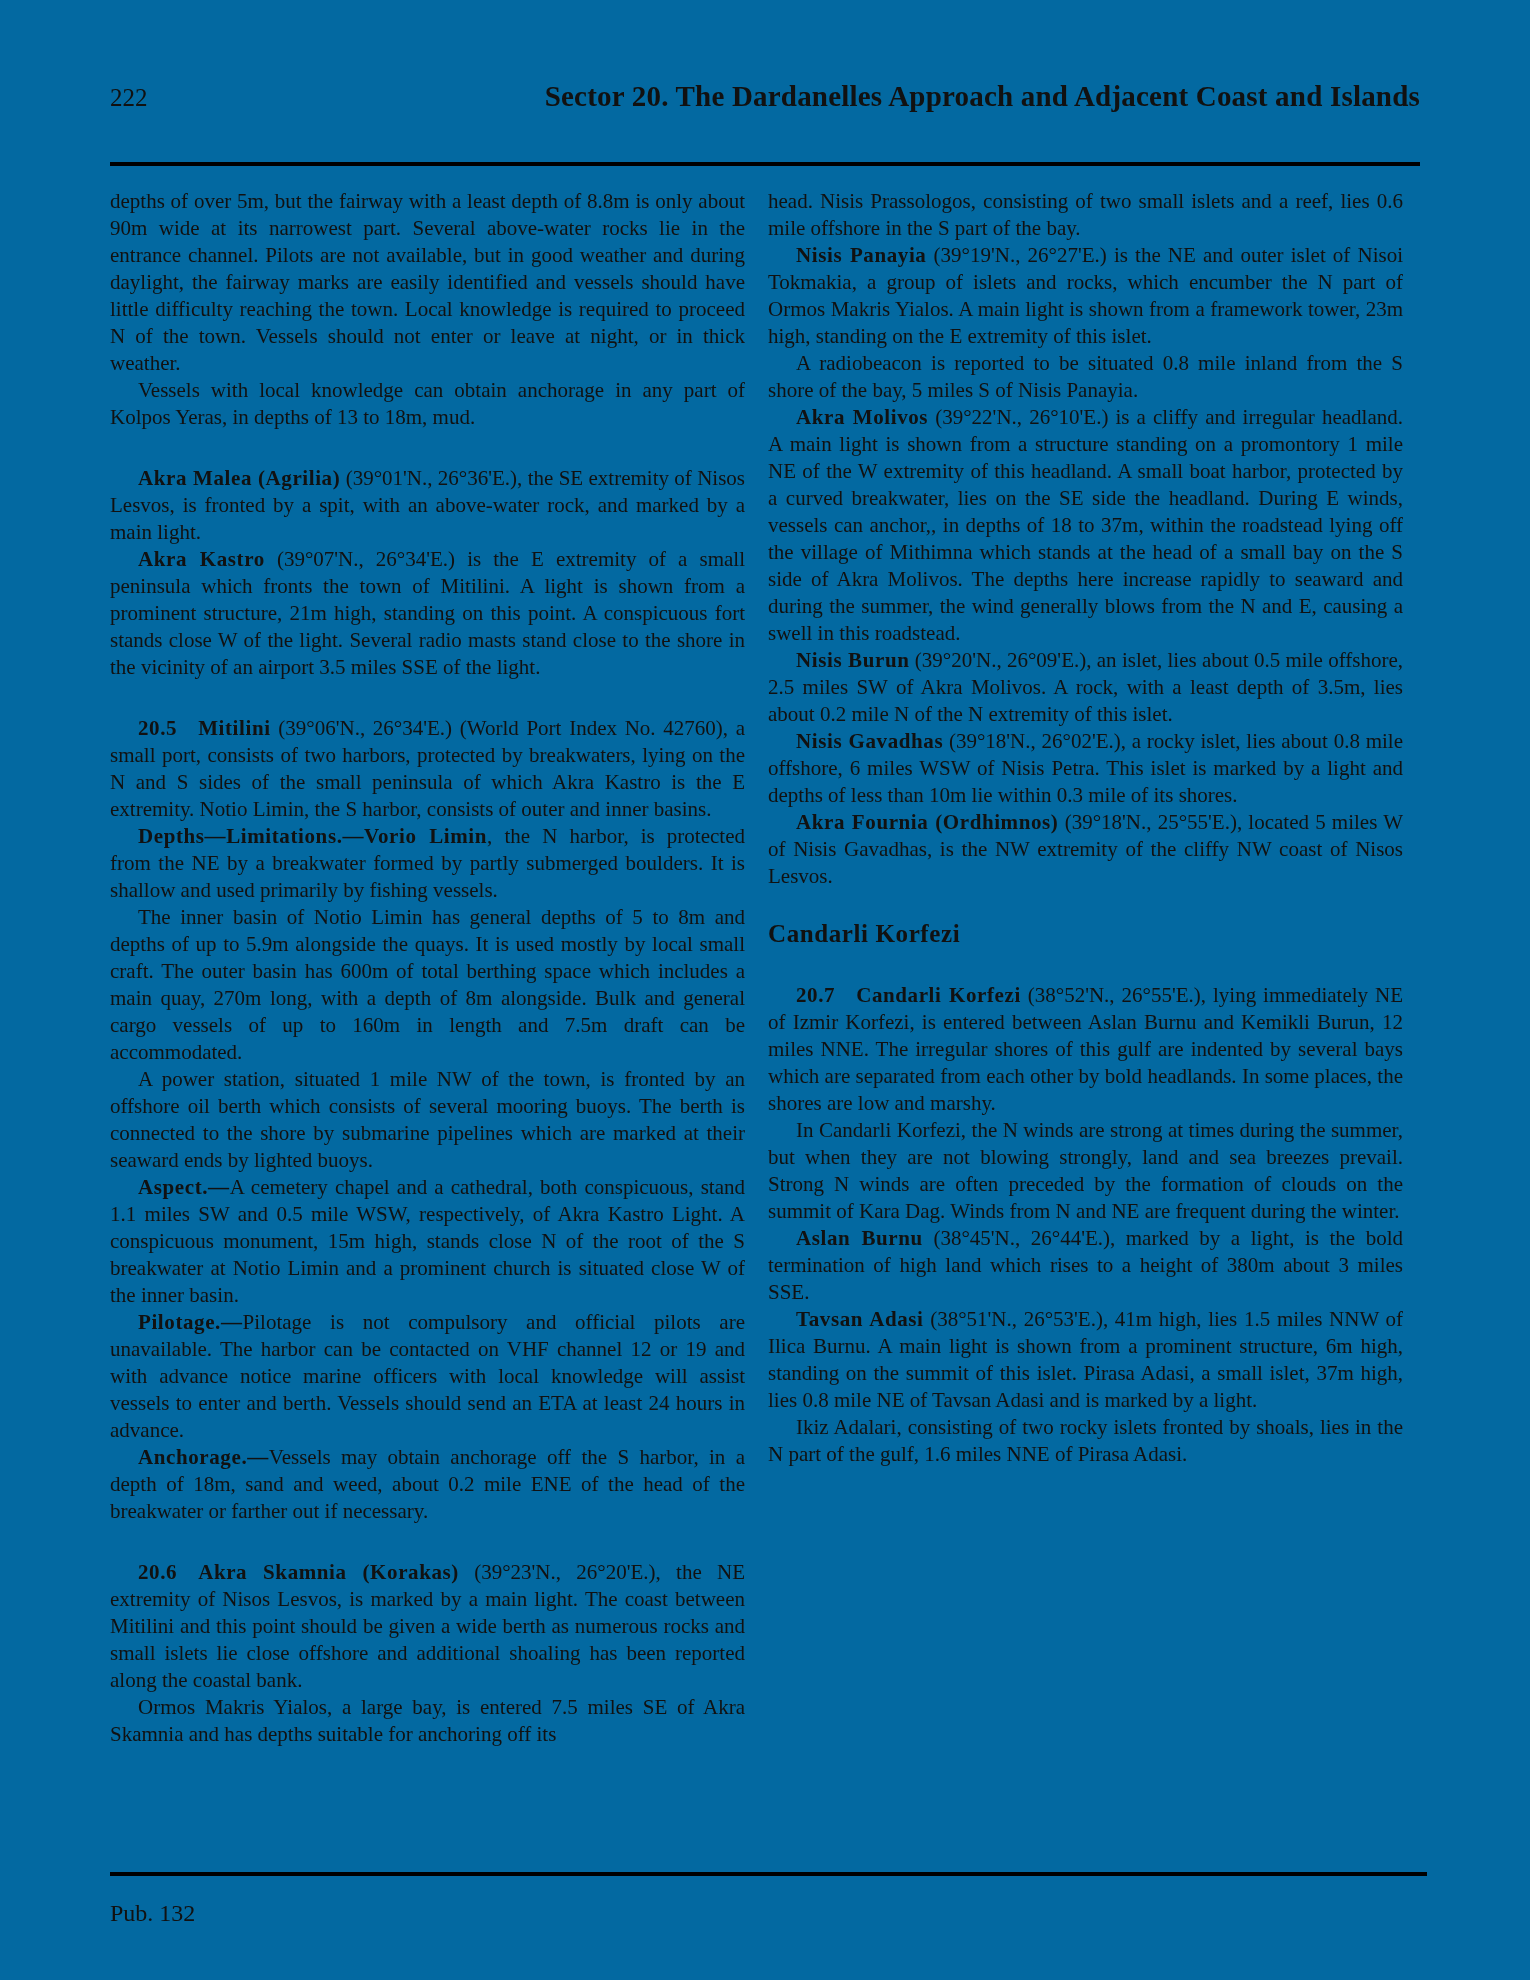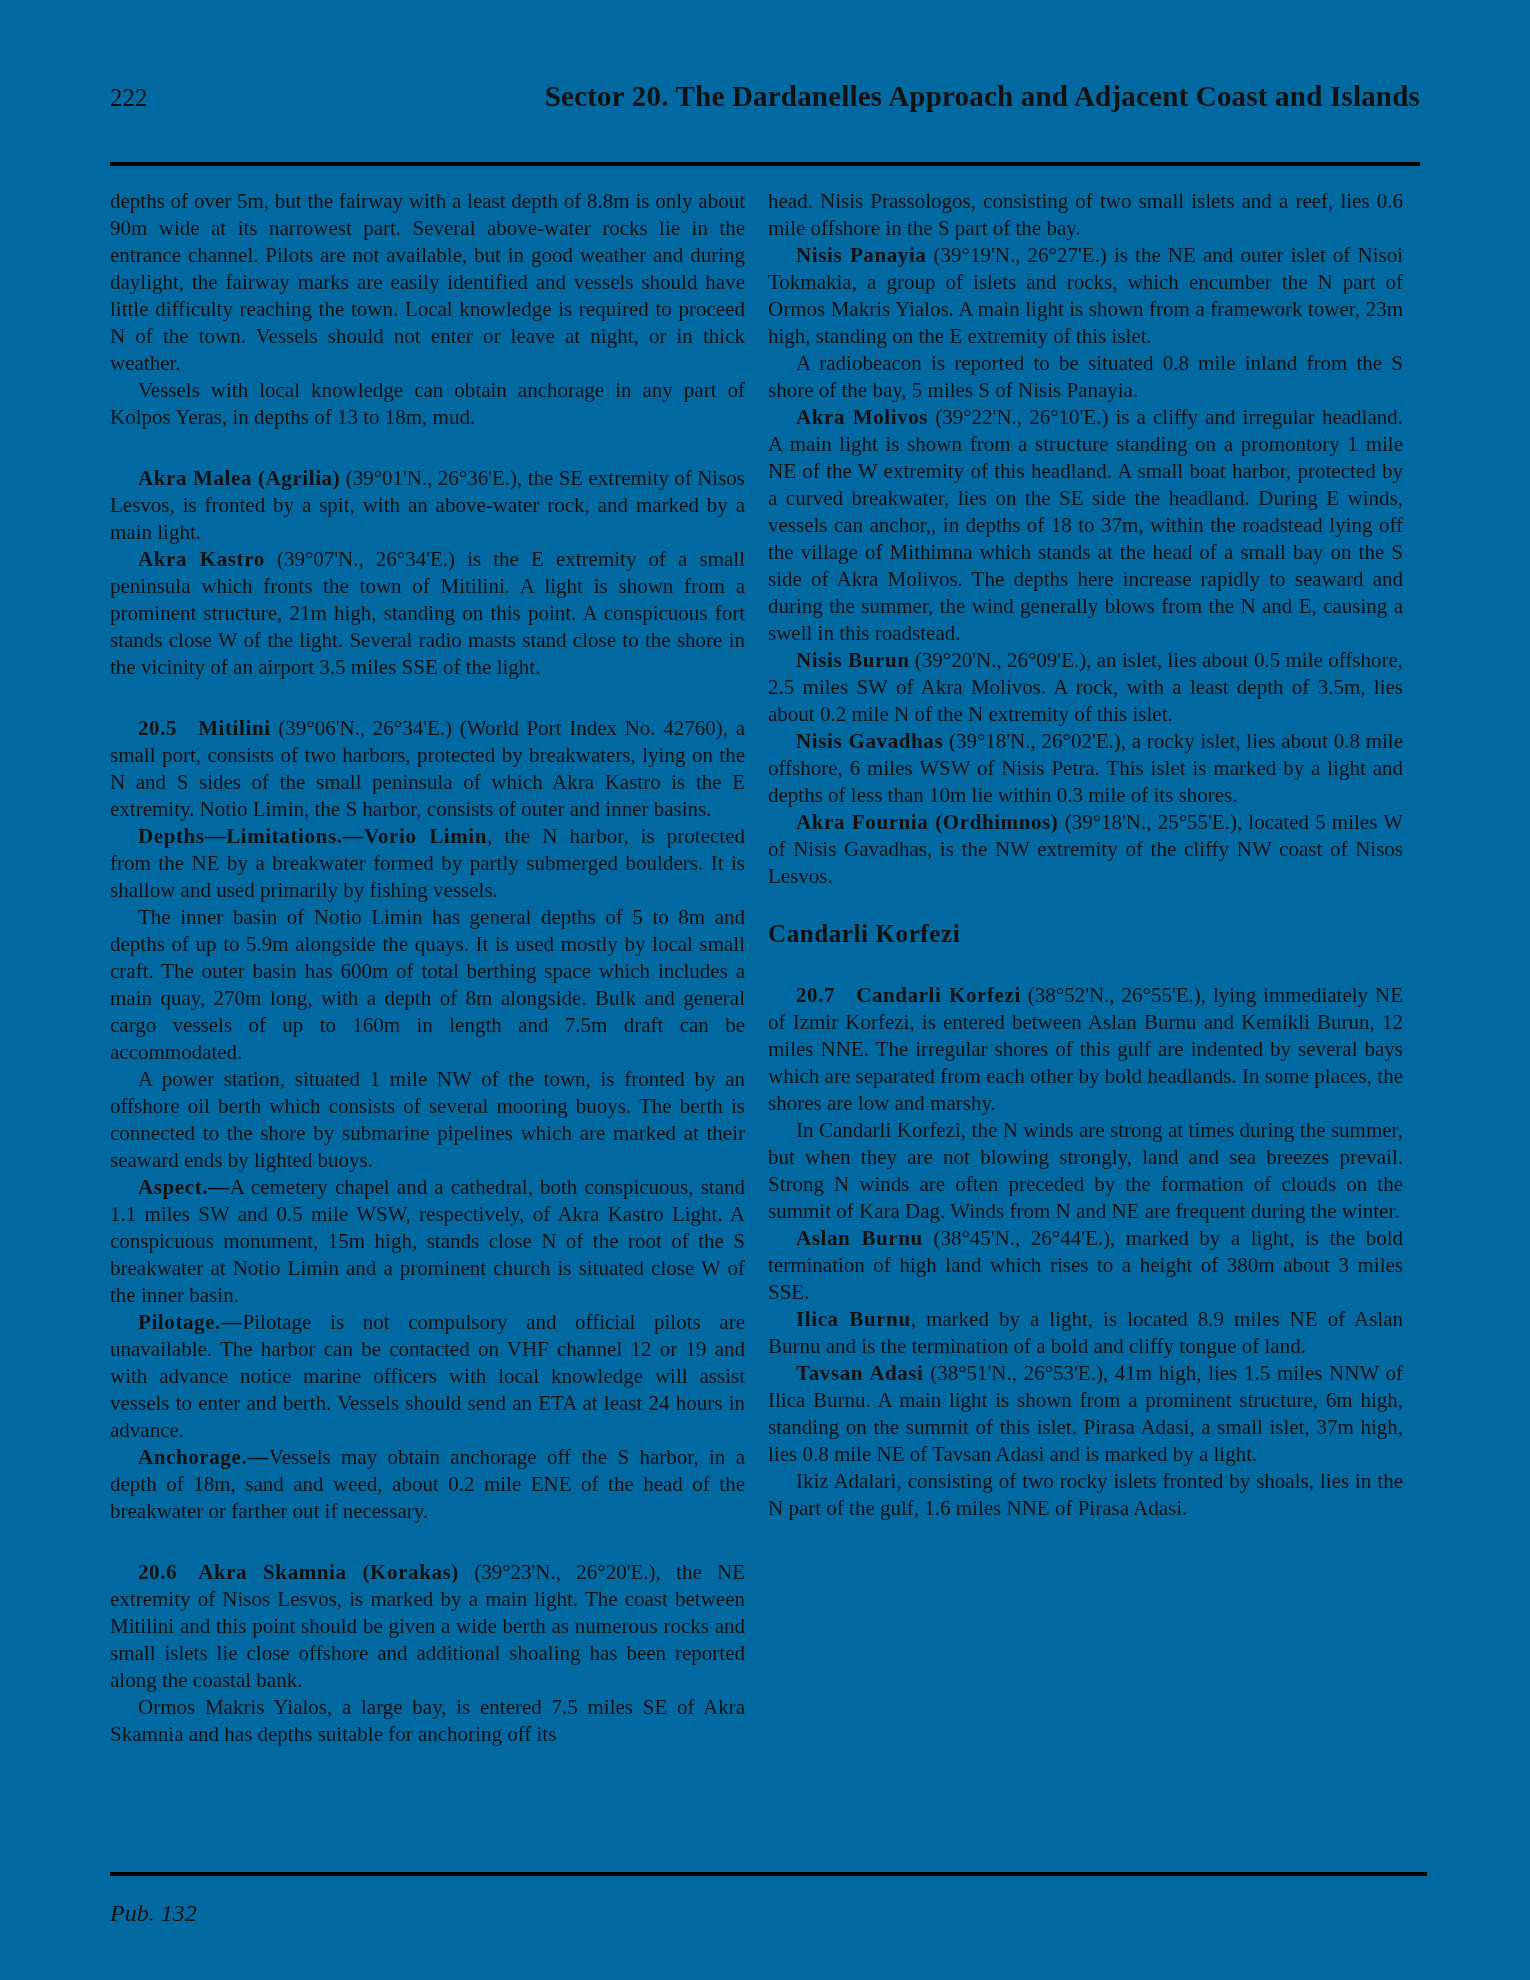--- a/index.html
+++ b/index.html
@@ -71,21 +71,20 @@
     line-height: 28px;
     font-weight: bold;
     letter-spacing: 0.6px;
     text-align: left;
   }
   .footer {
     position: absolute;
     left: 110px;
     right: 103px;
     top: 1872px;
-    font-style: italic;
   }
   .footer-rule {
     height: 0;
     border-top: 4px solid #000000;
   }
   .pub-num {
     display: inline-block;
     margin-top: 24px;
     font-size: 24px;
   }
@@ -123,21 +122,20 @@
         <p class="para indent"><span class="lead">Nisis Panayia</span><span class="run"> (39°19'N., 26°27'E.) is the NE and outer islet of Nisoi Tokmakia, a group of islets and rocks, which encumber the N part of Ormos Makris Yialos. A main light is shown from a framework tower, 23m high, standing on the E extremity of this islet.</span></p>
         <p class="para indent"><span class="run">A radiobeacon is reported to be situated 0.8 mile inland from the S shore of the bay, 5 miles S of Nisis Panayia.</span></p>
         <p class="para indent"><span class="lead">Akra Molivos</span><span class="run"> (39°22'N., 26°10'E.) is a cliffy and irregular headland. A main light is shown from a structure standing on a promontory 1 mile NE of the W extremity of this headland. A small boat harbor, protected by a curved breakwater, lies on the SE side the headland. During E winds, vessels can anchor,, in depths of 18 to 37m, within the roadstead lying off the village of Mithimna which stands at the head of a small bay on the S side of Akra Molivos. The depths here increase rapidly to seaward and during the summer, the wind generally blows from the N and E, causing a swell in this roadstead.</span></p>
         <p class="para indent"><span class="lead">Nisis Burun</span><span class="run"> (39°20'N., 26°09'E.), an islet, lies about 0.5 mile offshore, 2.5 miles SW of Akra Molivos. A rock, with a least depth of 3.5m, lies about 0.2 mile N of the N extremity of this islet.</span></p>
         <p class="para indent"><span class="lead">Nisis Gavadhas</span><span class="run"> (39°18'N., 26°02'E.), a rocky islet, lies about 0.8 mile offshore, 6 miles WSW of Nisis Petra. This islet is marked by a light and depths of less than 10m lie within 0.3 mile of its shores.</span></p>
         <p class="para indent"><span class="lead">Akra Fournia (Ordhimnos)</span><span class="run"> (39°18'N., 25°55'E.), located 5 miles W of Nisis Gavadhas, is the NW extremity of the cliffy NW coast of Nisos Lesvos.</span></p>
         <h2 class="subhead">Candarli Korfezi</h2>
         <p class="para indent"><span class="lead">20.7</span><span class="run">  </span><span class="lead">Candarli Korfezi</span><span class="run"> (38°52'N., 26°55'E.), lying immediately NE of Izmir Korfezi, is entered between Aslan Burnu and Kemikli Burun, 12 miles NNE. The irregular shores of this gulf are indented by several bays which are separated from each other by bold headlands. In some places, the shores are low and marshy.</span></p>
         <p class="para indent"><span class="run">In Candarli Korfezi, the N winds are strong at times during the summer, but when they are not blowing strongly, land and sea breezes prevail. Strong N winds are often preceded by the formation of clouds on the summit of Kara Dag. Winds from N and NE are frequent during the winter.</span></p>
         <p class="para indent"><span class="lead">Aslan Burnu</span><span class="run"> (38°45'N., 26°44'E.), marked by a light, is the bold termination of high land which rises to a height of 380m about 3 miles SSE.</span></p>
-        <p class="para indent"><span class="lead">Ilica Burnu</span><span class="run">, marked by a light, is located 8.9 miles NE of Aslan Burnu and is the termination of a bold and cliffy tongue of land.</span></p>
         <p class="para indent"><span class="lead">Tavsan Adasi</span><span class="run"> (38°51'N., 26°53'E.), 41m high, lies 1.5 miles NNW of Ilica Burnu. A main light is shown from a prominent structure, 6m high, standing on the summit of this islet. Pirasa Adasi, a small islet, 37m high, lies 0.8 mile NE of Tavsan Adasi and is marked by a light.</span></p>
         <p class="para indent"><span class="run">Ikiz Adalari, consisting of two rocky islets fronted by shoals, lies in the N part of the gulf, 1.6 miles NNE of Pirasa Adasi.</span></p>
       </div>
   </div>
 
   <div class="footer">
     <div class="footer-rule"></div>
     <span class="pub-num">Pub. 132</span>
   </div>
 

